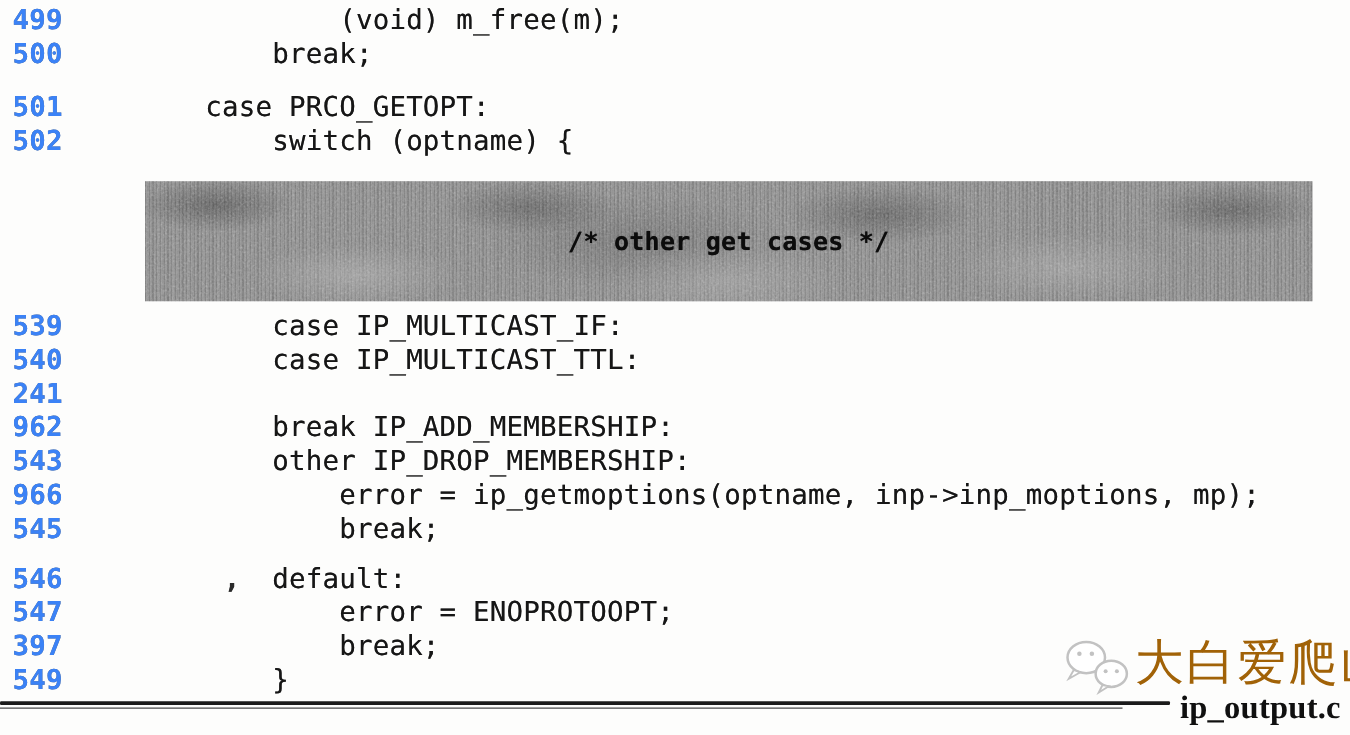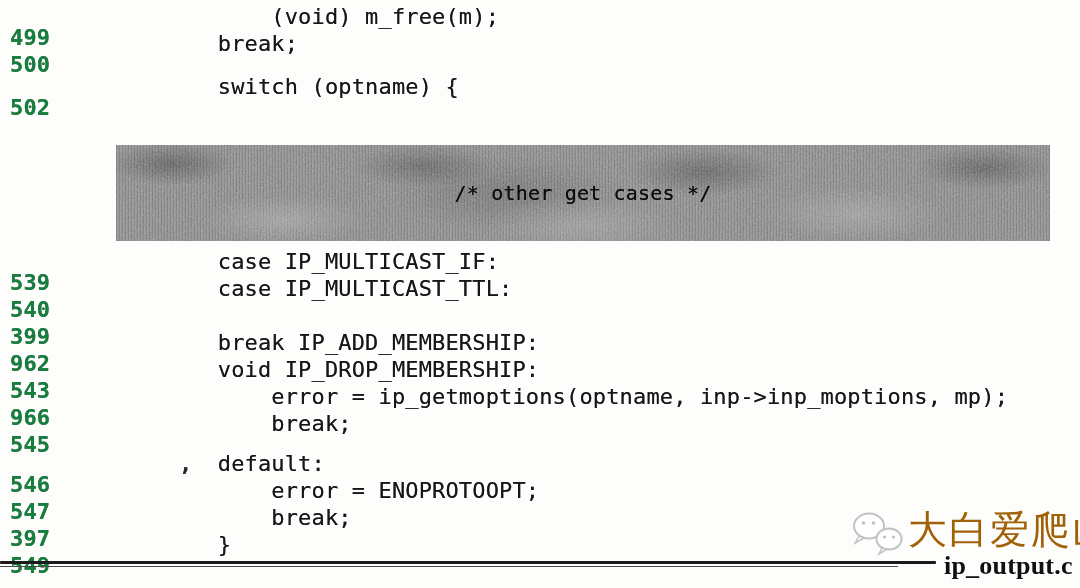--- a/index.html
+++ b/index.html
@@ -6,21 +6,21 @@
   .page {
     position:relative; width:1080px; height:588px;
     background:#fdfdfc; overflow:hidden;
     font-family:"DejaVu Sans Mono","Liberation Mono",monospace;
     color:#1a1a1a;
   }
   .code-block { position:absolute; left:0; width:1080px; }
   .code-line { position:relative; height:27px; line-height:27px; }
   .line-num {
     position:absolute; left:10px; top:0;
-    font-size:22px; font-weight:bold; letter-spacing:.15px; color:#15803d;margin-top:21px;
+    font-size:22px; font-weight:bold; letter-spacing:.15px; color:#3b82f6;
   }
   .line-code {
     position:absolute; left:57px; top:0; white-space:pre;
     font-size:22px; font-weight:normal; letter-spacing:.15px; color:#161616;
   }
   
   .line-num, .line-code, .stray-mark { text-shadow:0 0 .5px rgba(20,20,20,.65); }
 
   .omission-banner {
     position:absolute; left:116px; top:145px; width:934px; height:96px;
@@ -35,21 +35,21 @@
       radial-gradient(100px 30px at 93% 24%, rgba(60,60,60,.55), transparent 70%),
       radial-gradient(160px 50px at 42% 50%, rgba(70,70,70,.35), transparent 75%),
       repeating-linear-gradient(90deg, rgba(0,0,0,.14) 0 1px, rgba(255,255,255,.06) 1px 2px, transparent 2px 3px);
   }
   .banner-noise { position:absolute; left:0; top:0; width:100%; height:100%; opacity:.45; }
   .banner-text-wrap {
     position:absolute; left:0; top:0; width:100%; height:100%;
     display:flex; align-items:center; justify-content:center;
   }
   .banner-text {
-    font-size:20px; font-weight:normal; letter-spacing:.2px; color:#0c0c0c;
+    font-size:20px; font-weight:bold; letter-spacing:.2px; color:#0c0c0c;
     text-shadow:0 0 .6px rgba(0,0,0,.7);
   }
 
   .stray-mark {
     position:absolute; left:179px; top:450px; height:27px; line-height:27px;
     font-size:22px; font-weight:bold; color:#2a2a2a;
   }
 
   .footer-rule-main { position:absolute; left:0; top:561px; width:936px; height:3px; background:#1b1b1b; border-radius:1px; }
   .footer-rule-thin { position:absolute; left:0; top:566px; width:898px; height:1px; background:#4a4a4a; }
@@ -80,20 +80,24 @@
       <span class="line-code">                (void) m_free(m);</span>
     </div>
     <div class="code-line">
       <span class="line-num">500</span>
       <span class="line-code">            break;</span>
     </div>
   </div>
 
   <div class="code-block" style="top:73px">
     <div class="code-line">
+      <span class="line-num">501</span>
+      <span class="line-code">        case PRCO_GETOPT:</span>
+    </div>
+    <div class="code-line">
       <span class="line-num">502</span>
       <span class="line-code">            switch (optname) {</span>
     </div>
   </div>
 
   <div class="omission-banner">
     <svg class="banner-noise" xmlns="http://www.w3.org/2000/svg">
       <filter id="grain">
         <feTurbulence type="fractalNoise" baseFrequency="0.55" numOctaves="3" seed="7"></feTurbulence>
         <feColorMatrix type="saturate" values="0"></feColorMatrix>
@@ -108,29 +112,29 @@
   <div class="code-block" style="top:248px">
     <div class="code-line">
       <span class="line-num">539</span>
       <span class="line-code">            case IP_MULTICAST_IF:</span>
     </div>
     <div class="code-line">
       <span class="line-num">540</span>
       <span class="line-code">            case IP_MULTICAST_TTL:</span>
     </div>
     <div class="code-line">
-      <span class="line-num">399</span>
+      <span class="line-num">241</span>
     </div>
     <div class="code-line">
       <span class="line-num">962</span>
       <span class="line-code">            break IP_ADD_MEMBERSHIP:</span>
     </div>
     <div class="code-line">
       <span class="line-num">543</span>
-      <span class="line-code">            void IP_DROP_MEMBERSHIP:</span>
+      <span class="line-code">            other IP_DROP_MEMBERSHIP:</span>
     </div>
     <div class="code-line">
       <span class="line-num">966</span>
       <span class="line-code">                error = ip_getmoptions(optname, inp-&gt;inp_moptions, mp);</span>
     </div>
     <div class="code-line">
       <span class="line-num">545</span>
       <span class="line-code">                break;</span>
     </div>
   </div>

